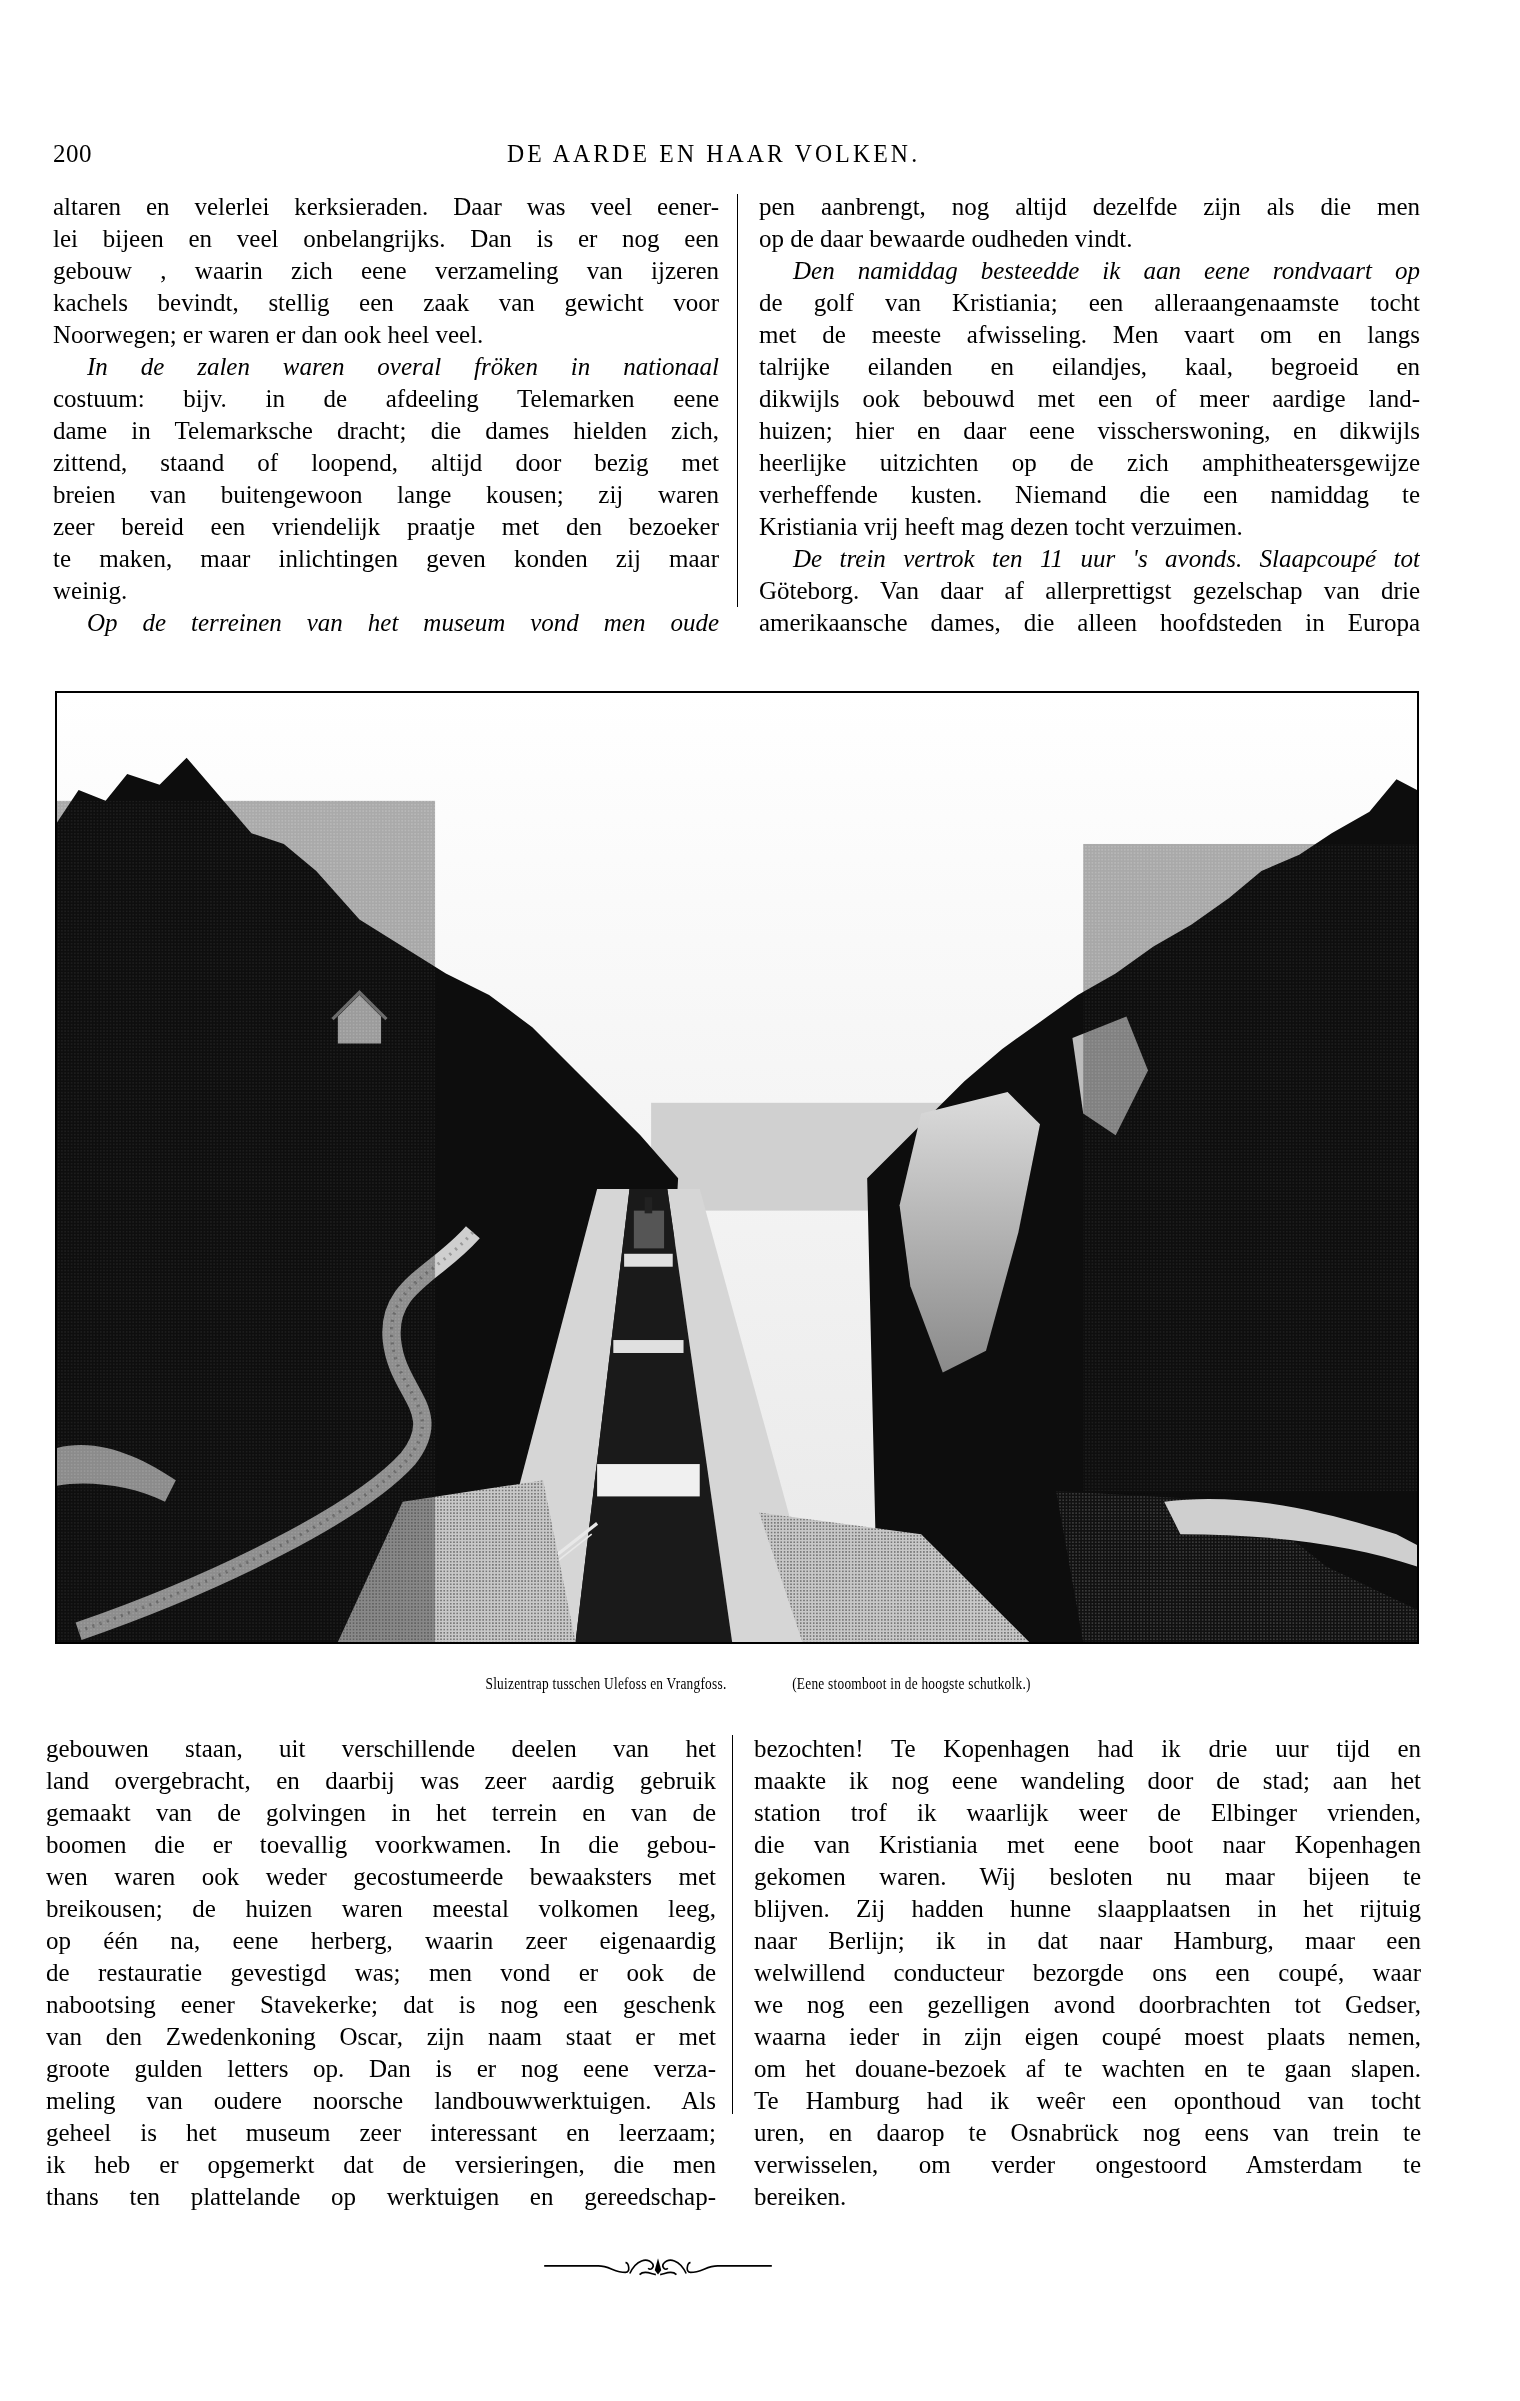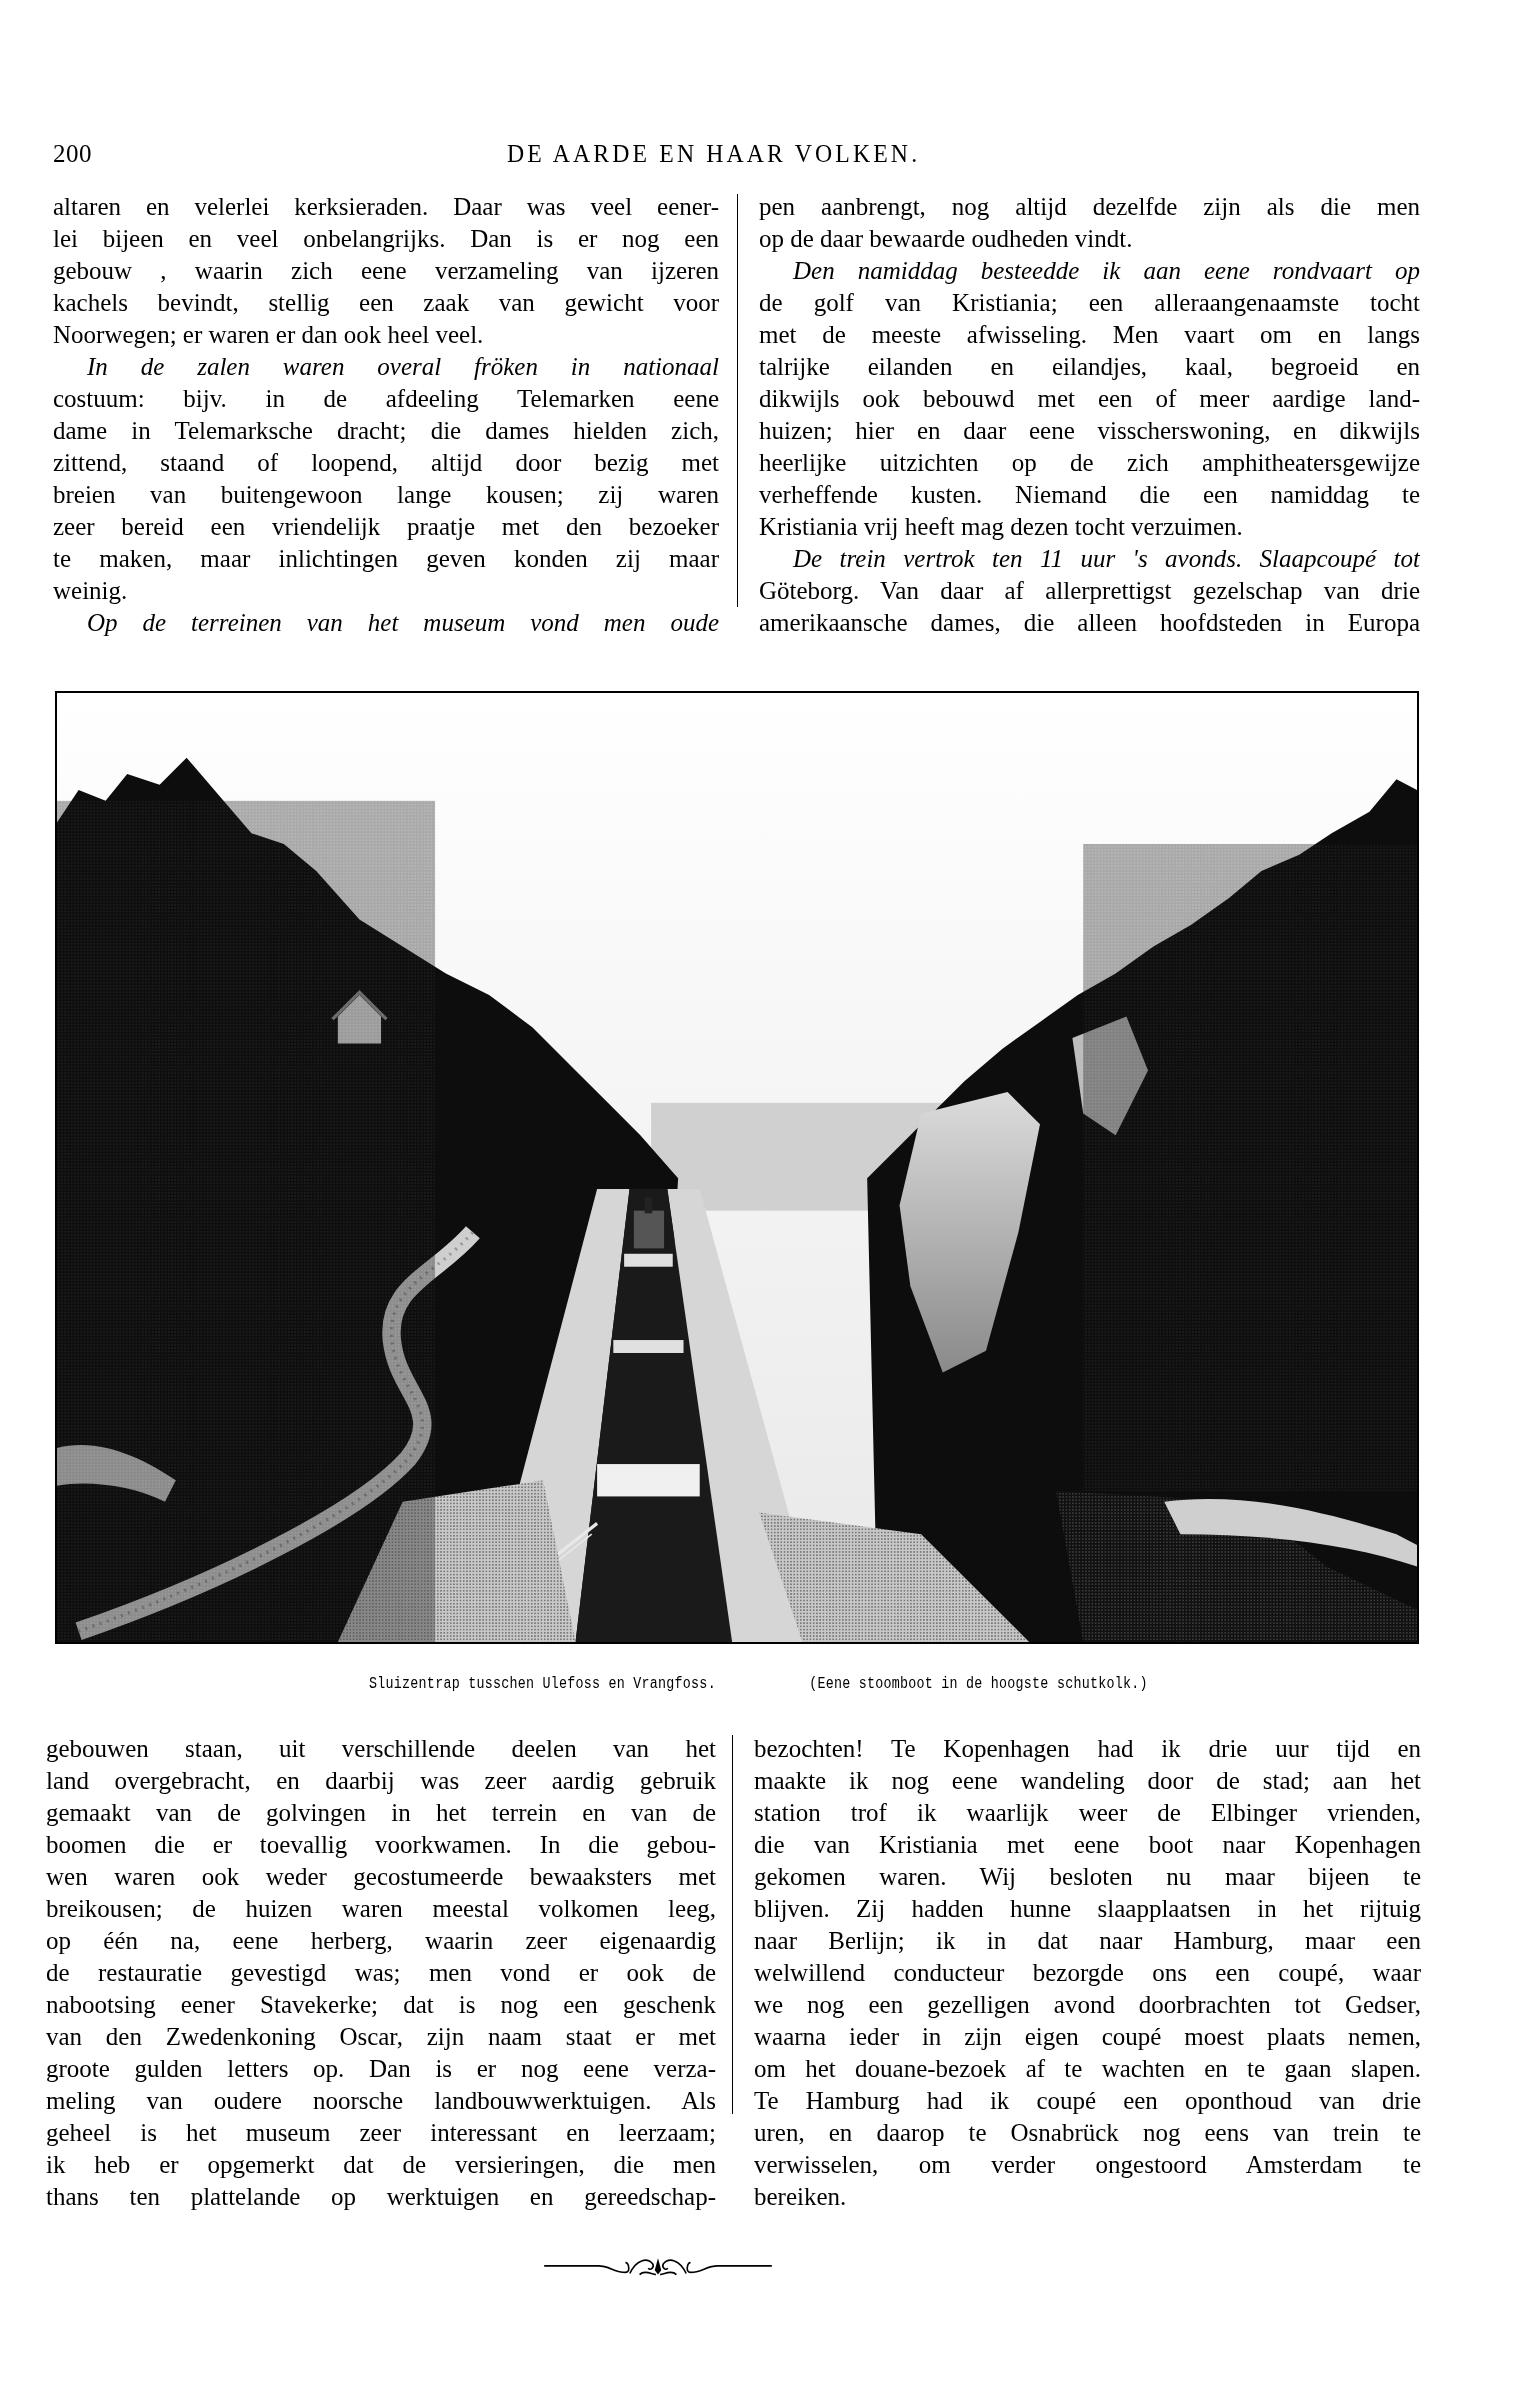--- a/index.html
+++ b/index.html
@@ -48,21 +48,21 @@
   .divider.bottom { left: 732px; top: 1735px; height: 379px; }
 
   .figure {
     position: absolute; left: 55px; top: 691px; width: 1364px; height: 953px;
     border: 2.7px solid #000; box-sizing: border-box; overflow: hidden;
     background: #ffffff;
   }
   .figure svg { display: block; width: 100%; height: 100%; }
   .caption {
     position: absolute; top: 1674px; left: 0; width: 1516px; text-align: center;
-    font-family: Liberation Mono, monospace;
+    font-family: Liberation Serif, serif;
     font-size: 16.3px; letter-spacing: 0.3px;
   }
   .caption span { display: inline-block; transform: scaleX(0.82); }
   .caption .cap-title { margin-right: 8.7px; }
   .ornament {
     position: absolute; left: 544px; top: 2254px; width: 228px; height: 24.4px;
   }
 </style>
 </head>
 <body>
@@ -204,21 +204,21 @@
   <span class="line">maakte ik nog eene wandeling door de stad; aan het</span>
   <span class="line">station trof ik waarlijk weer de Elbinger vrienden,</span>
   <span class="line">die van Kristiania met eene boot naar Kopenhagen</span>
   <span class="line">gekomen waren. Wij besloten nu maar bijeen te</span>
   <span class="line">blijven. Zij hadden hunne slaapplaatsen in het rijtuig</span>
   <span class="line">naar Berlijn; ik in dat naar Hamburg, maar een</span>
   <span class="line">welwillend conducteur bezorgde ons een coupé, waar</span>
   <span class="line">we nog een gezelligen avond doorbrachten tot Gedser,</span>
   <span class="line">waarna ieder in zijn eigen coupé moest plaats nemen,</span>
   <span class="line">om het douane-bezoek af te wachten en te gaan slapen.</span>
-  <span class="line">Te Hamburg had ik coupé een oponthoud van drie</span>
+  <span class="line">Te Hamburg had ik weêr een oponthoud van tocht</span>
   <span class="line">uren, en daarop te Osnabrück nog eens van trein te</span>
   <span class="line">verwisselen, om verder ongestoord Amsterdam te</span>
   <span class="line last">bereiken.</span>
 </div>
 
 <svg class="ornament" viewBox="0 0 420 45">
   <path d="M0,22 L100,22 C120,22 130,34 150,34 C160,34 156,16 150,16" fill="none" stroke="#000" stroke-width="3"></path>
   <path d="M420,22 L320,22 C300,22 290,34 270,34 C260,34 264,16 270,16" fill="none" stroke="#000" stroke-width="3"></path>
   <path d="M158,36 C170,10 190,6 200,18 C204,24 196,32 192,26" fill="none" stroke="#000" stroke-width="3"></path>
   <path d="M262,36 C250,10 230,6 220,18 C216,24 224,32 228,26" fill="none" stroke="#000" stroke-width="3"></path>

